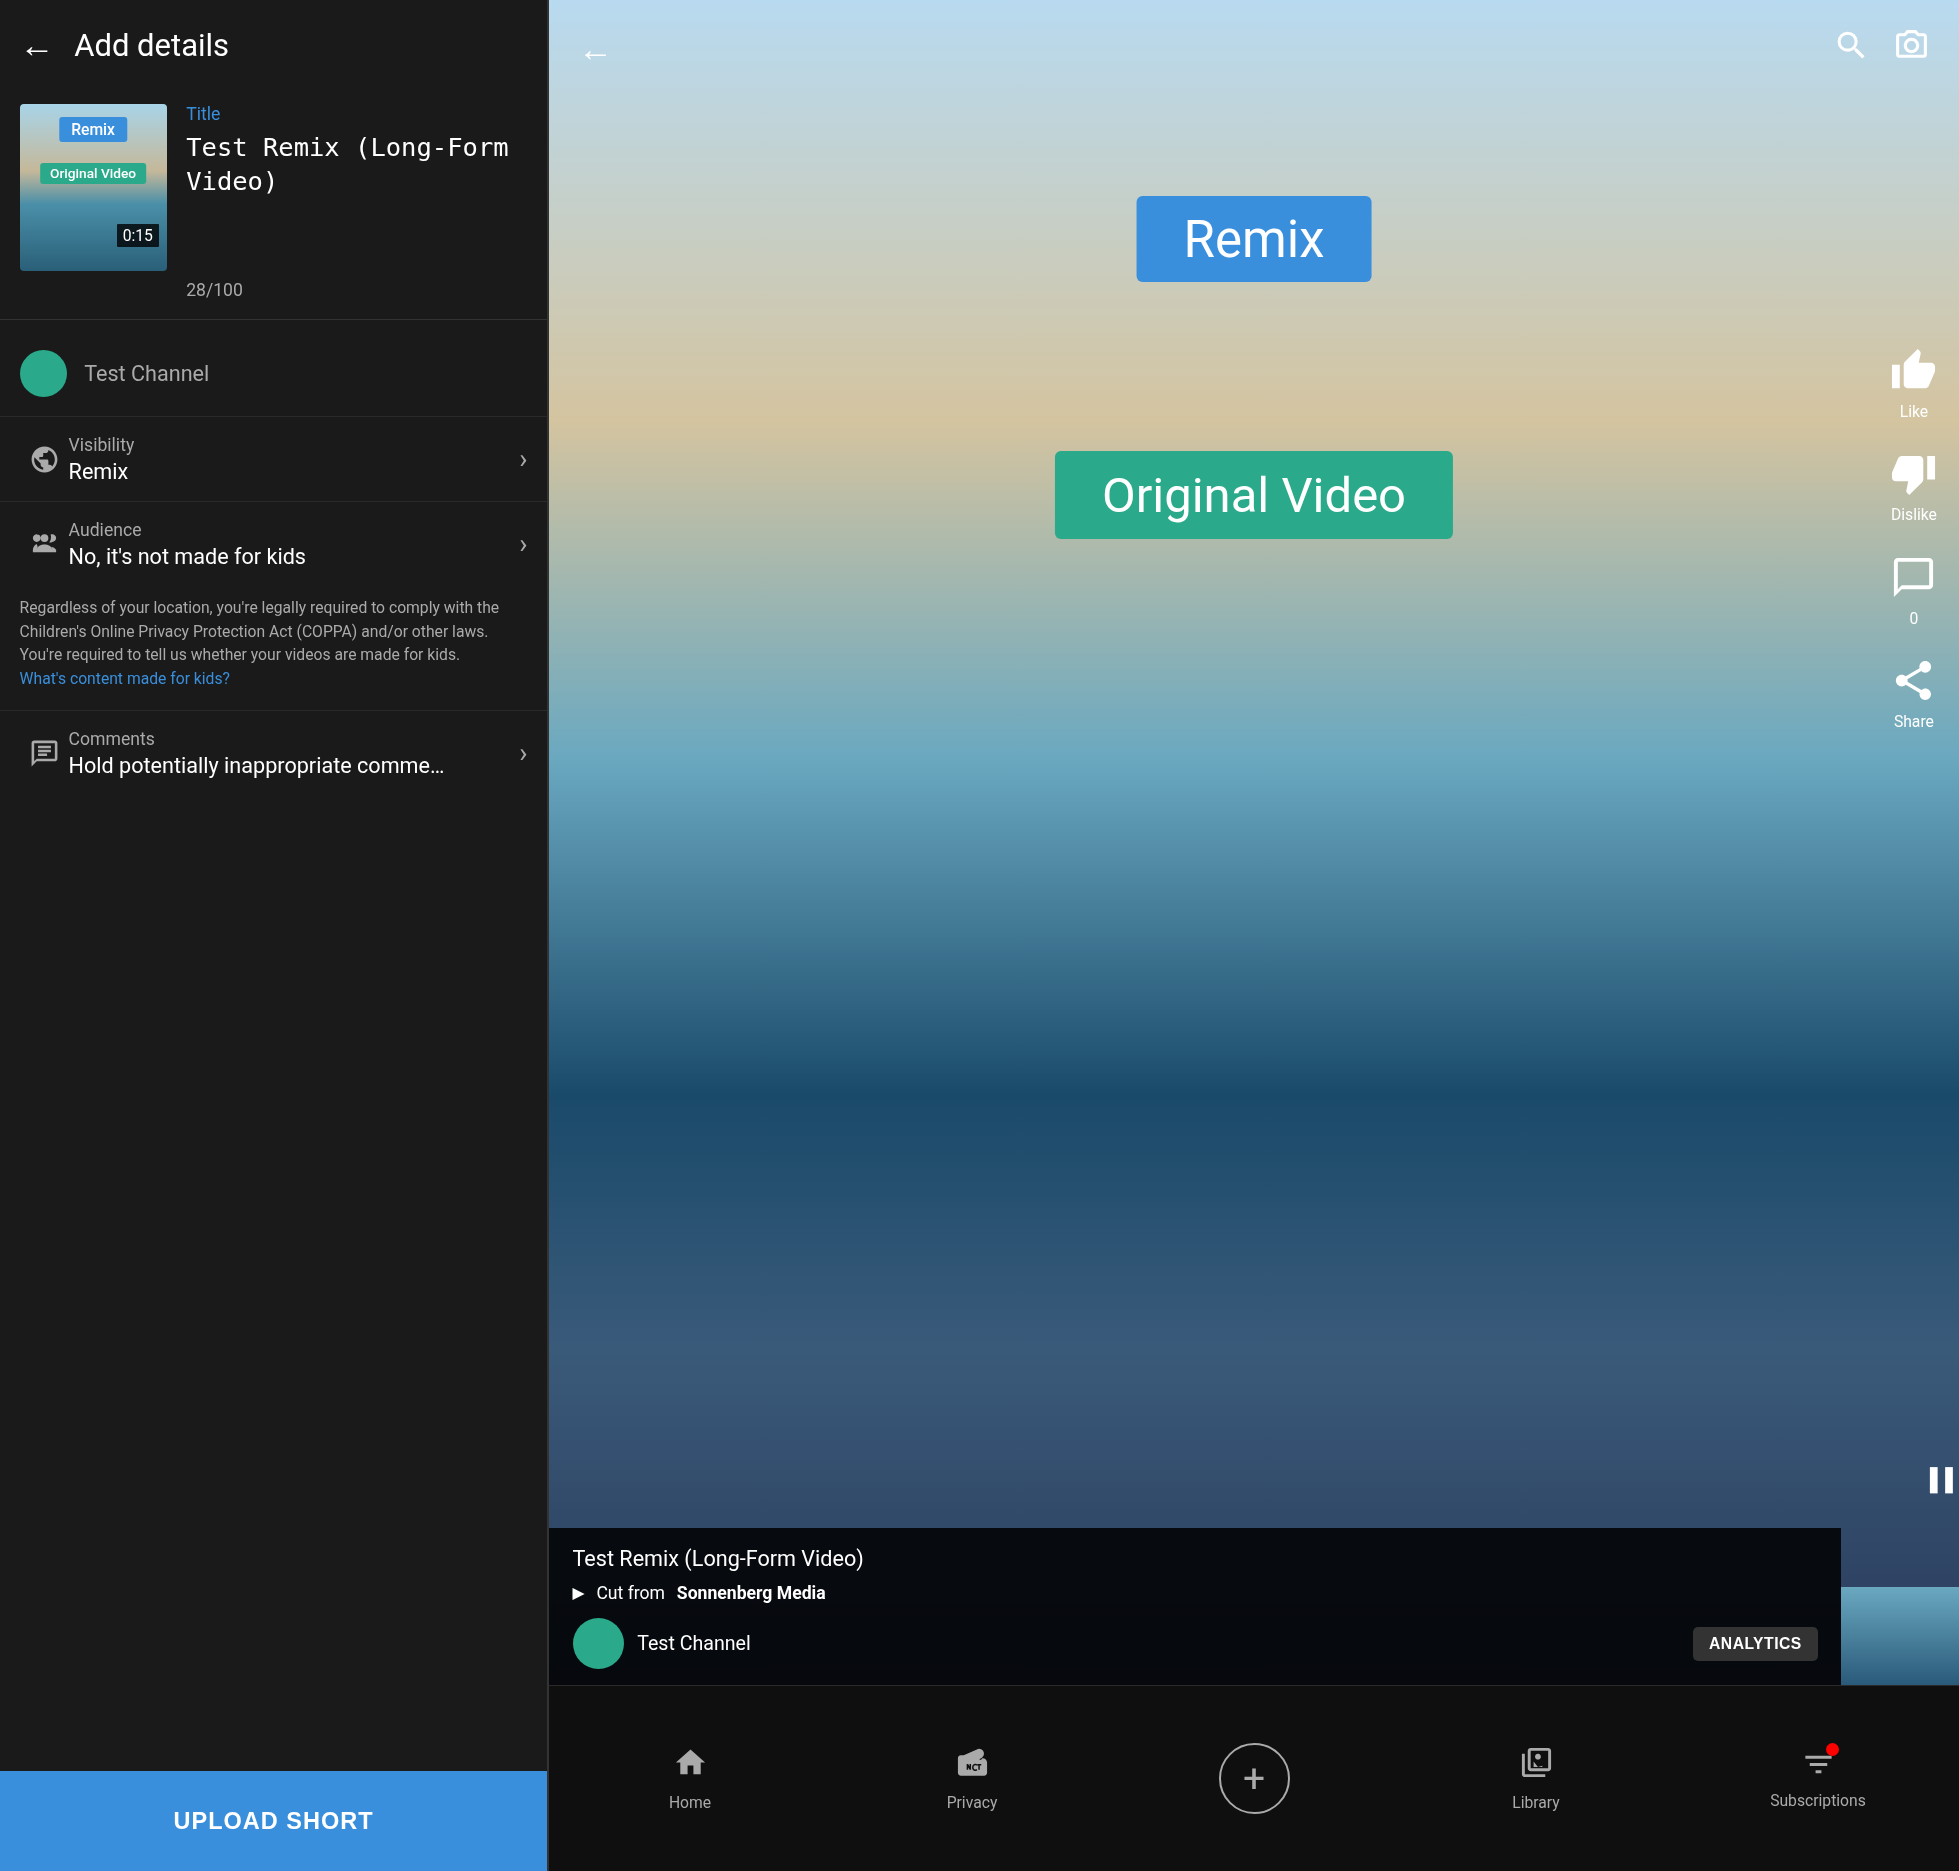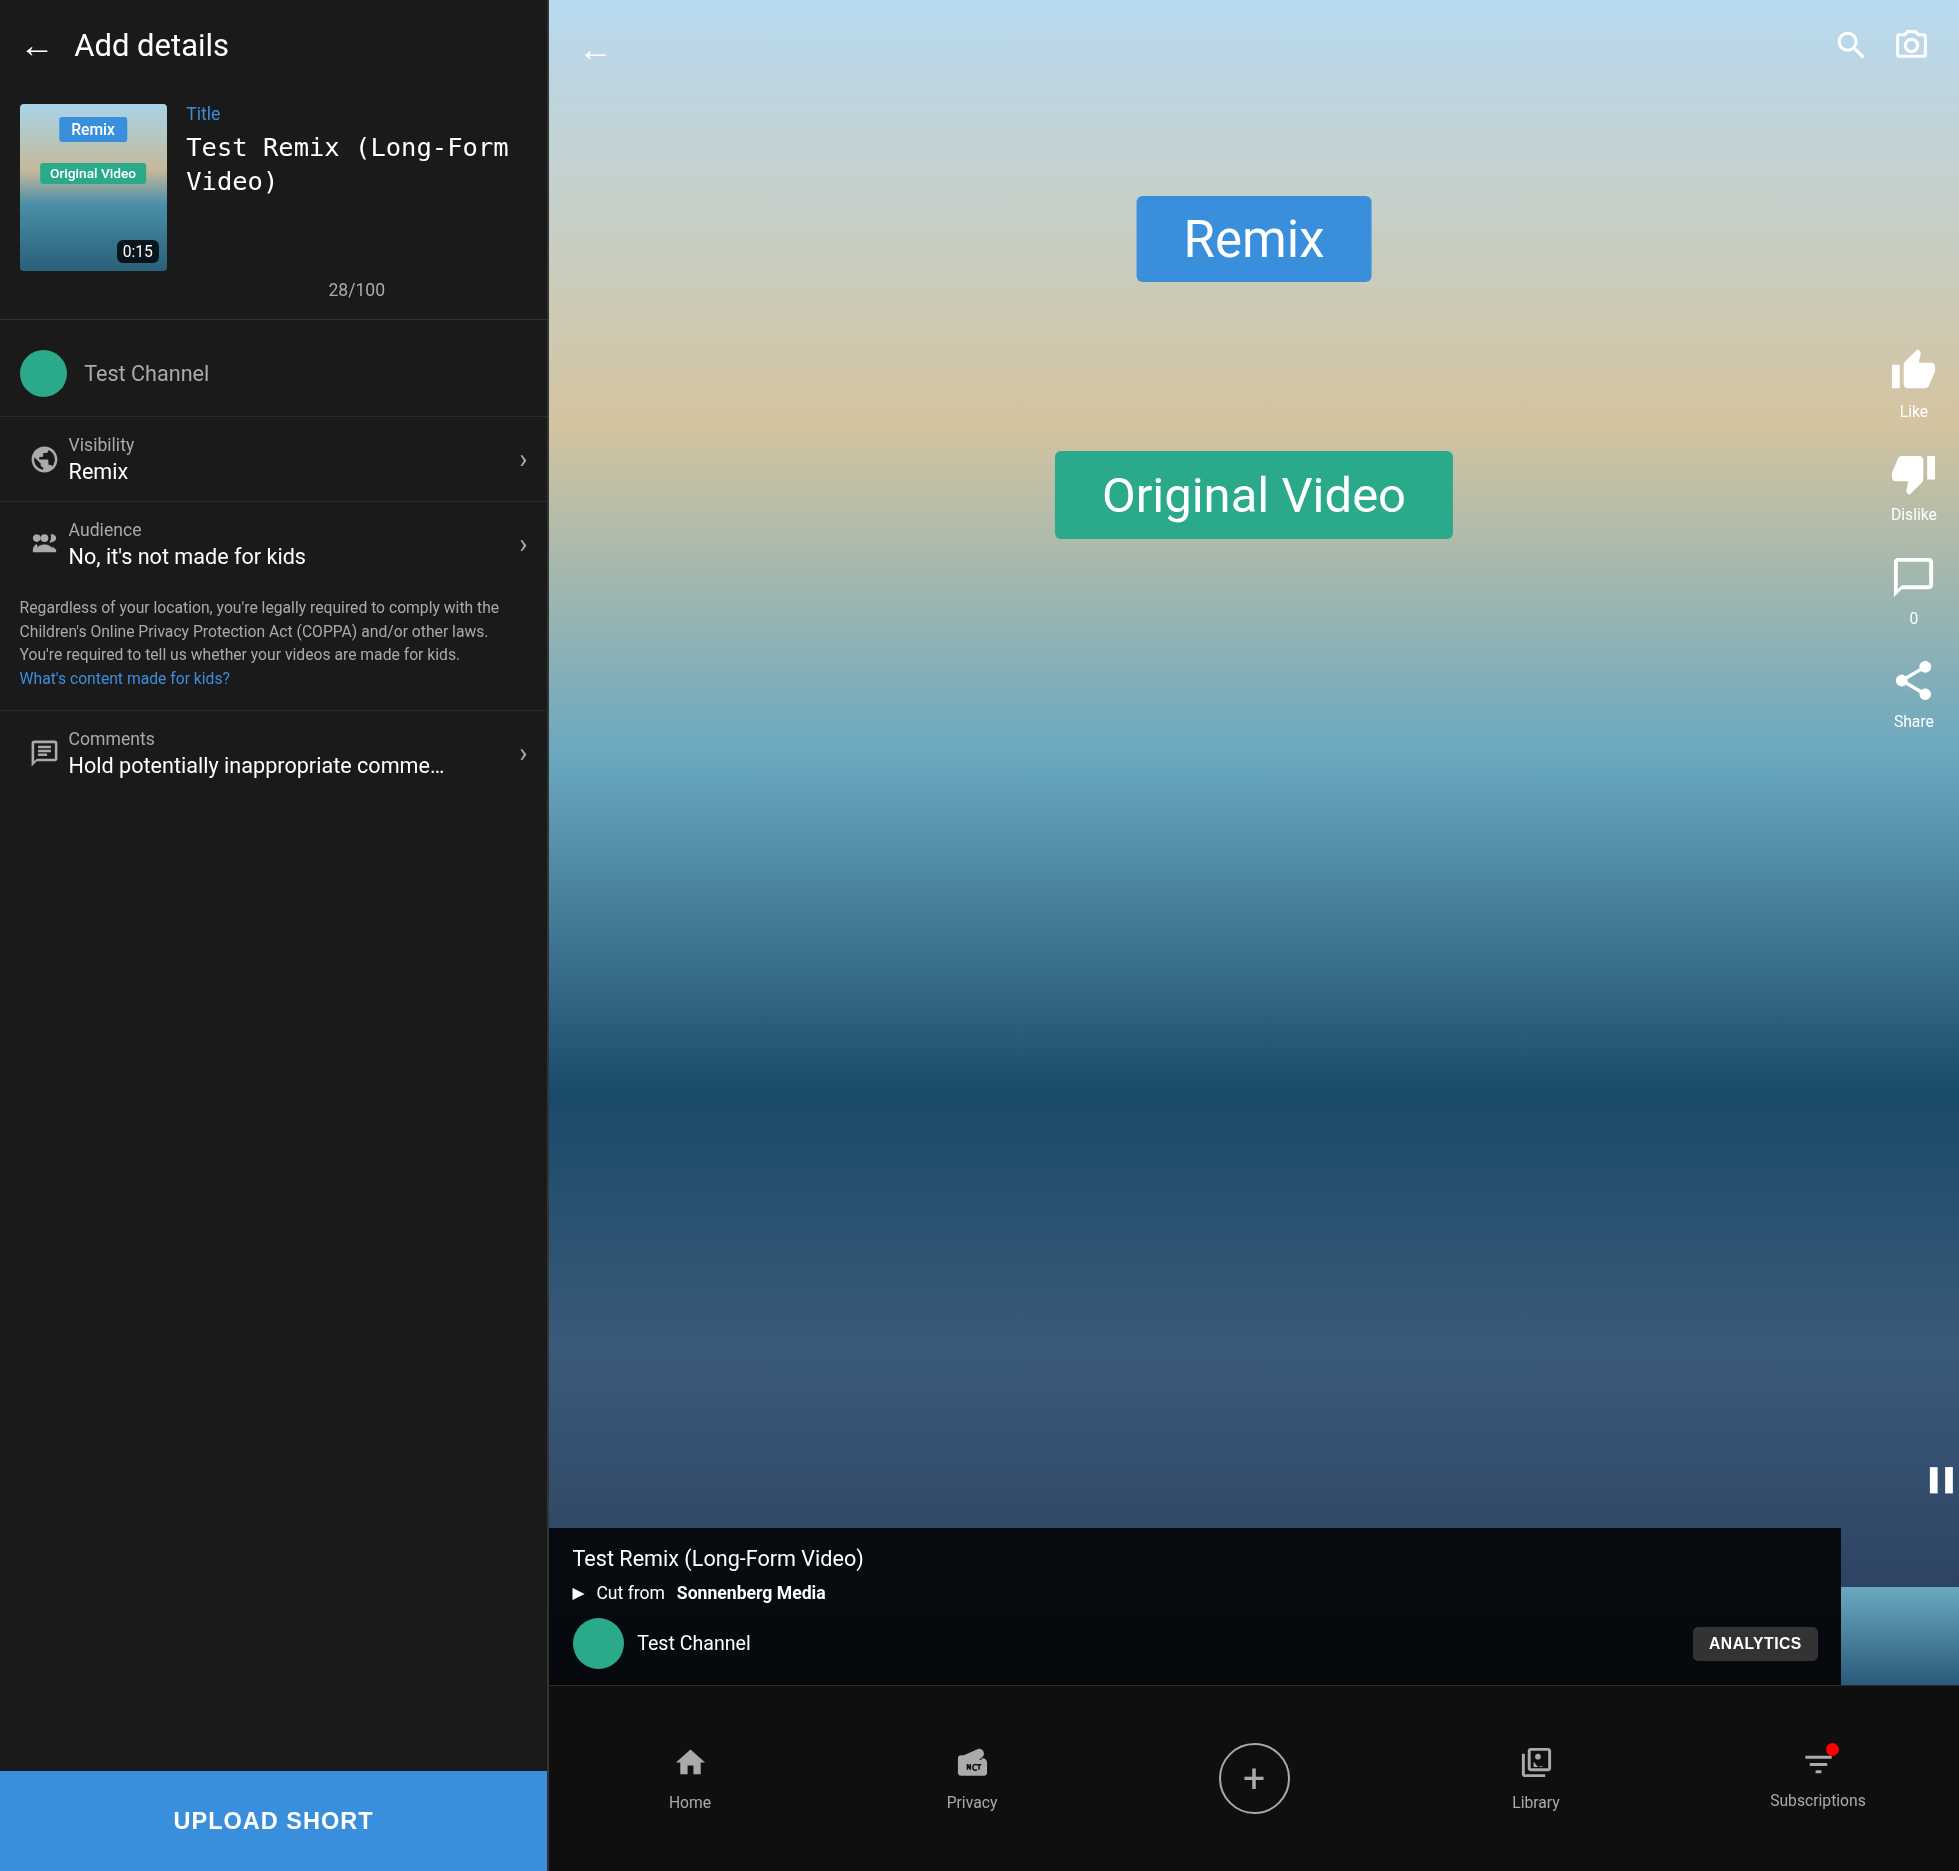--- a/index.html
+++ b/index.html
@@ -83,27 +83,27 @@
       color: #fff;
       font-size: 13.7px;
       padding: 2.9px 9.8px;
       border-radius: 2.9px;
       white-space: nowrap;
       font-weight: 500;
     }
 
     .thumbnail-duration {
       position: absolute;
-      bottom: 8px;
+      bottom: 24px;
       right: 7.8px;
       background: rgba(0,0,0,0.8);
       color: #fff;
       font-size: 15.7px;
       padding: 2px 5.9px;
-      border-radius: 6px;
+      border-radius: 1px;
     }
 
     .video-title-section {
       flex: 1;
       display: flex;
       flex-direction: column;
     }
 
     .title-label {
       color: #3a8fdc;
@@ -119,21 +119,21 @@
       border: none;
       outline: none;
       resize: none;
       width: 100%;
       line-height: 1.3;
     }
 
     .char-count {
       color: #aaa;
       font-size: 17.6px;
-      text-align: center;
+      text-align: left;
       margin-top: auto;
       padding-top: 49px;
     }
 
     
     .divider {
       height: 1px;
       background: #333;
       margin: 9.8px 0;
     }

